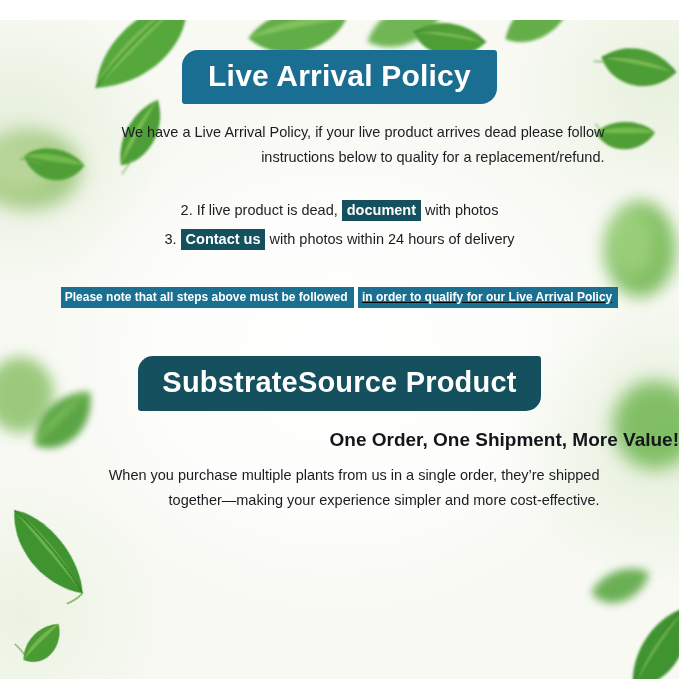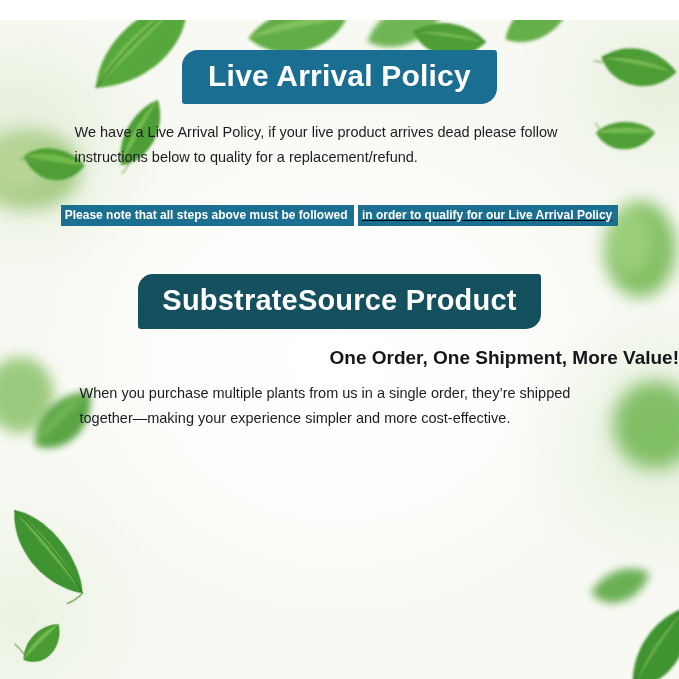--- a/index.html
+++ b/index.html
@@ -66,21 +66,21 @@
 
   .banner-bottom {
     background: #14505d;
     font-size: 29px;
     padding: 10px 24px 12px 24px;
     border-radius: 15px 3px 15px 3px;
   }
 
   .para {
     color: #1c1c22;
-    text-align: left;
+    text-align: right;
     font-size: 14.5px;
     line-height: 25px;
   }
 
   .intro {
     margin: 16px auto 0 auto;
     width: 530px;
   }
 
   .steps {
@@ -297,21 +297,27 @@
     </div>
 
     <div class="para intro">
       <div>We have a Live Arrival Policy, if your live product arrives dead please follow</div>
       <div>instructions below to quality for a replacement/refund.</div>
     </div>
 
     <div class="steps">
 
 
-
+      <div class="step-line">
+        <span>2.</span><span> If live product is dead, </span><span class="hl-dark">document</span><span> with photos</span>
+      </div>
+
+      <div class="step-line">
+        <span>3.</span><span> </span><span class="hl-dark">Contact us</span><span> with photos within 24 hours of delivery</span>
+      </div>
     </div>
 
     <div class="notebox">
       <div class="note-line">
         <span class="hl-mid">Please note that all steps above must be followed</span>
       </div>
       <div class="note-line">
         <span class="hl-mid">in order to qualify for our Live Arrival Policy</span>
       </div>
     </div>

